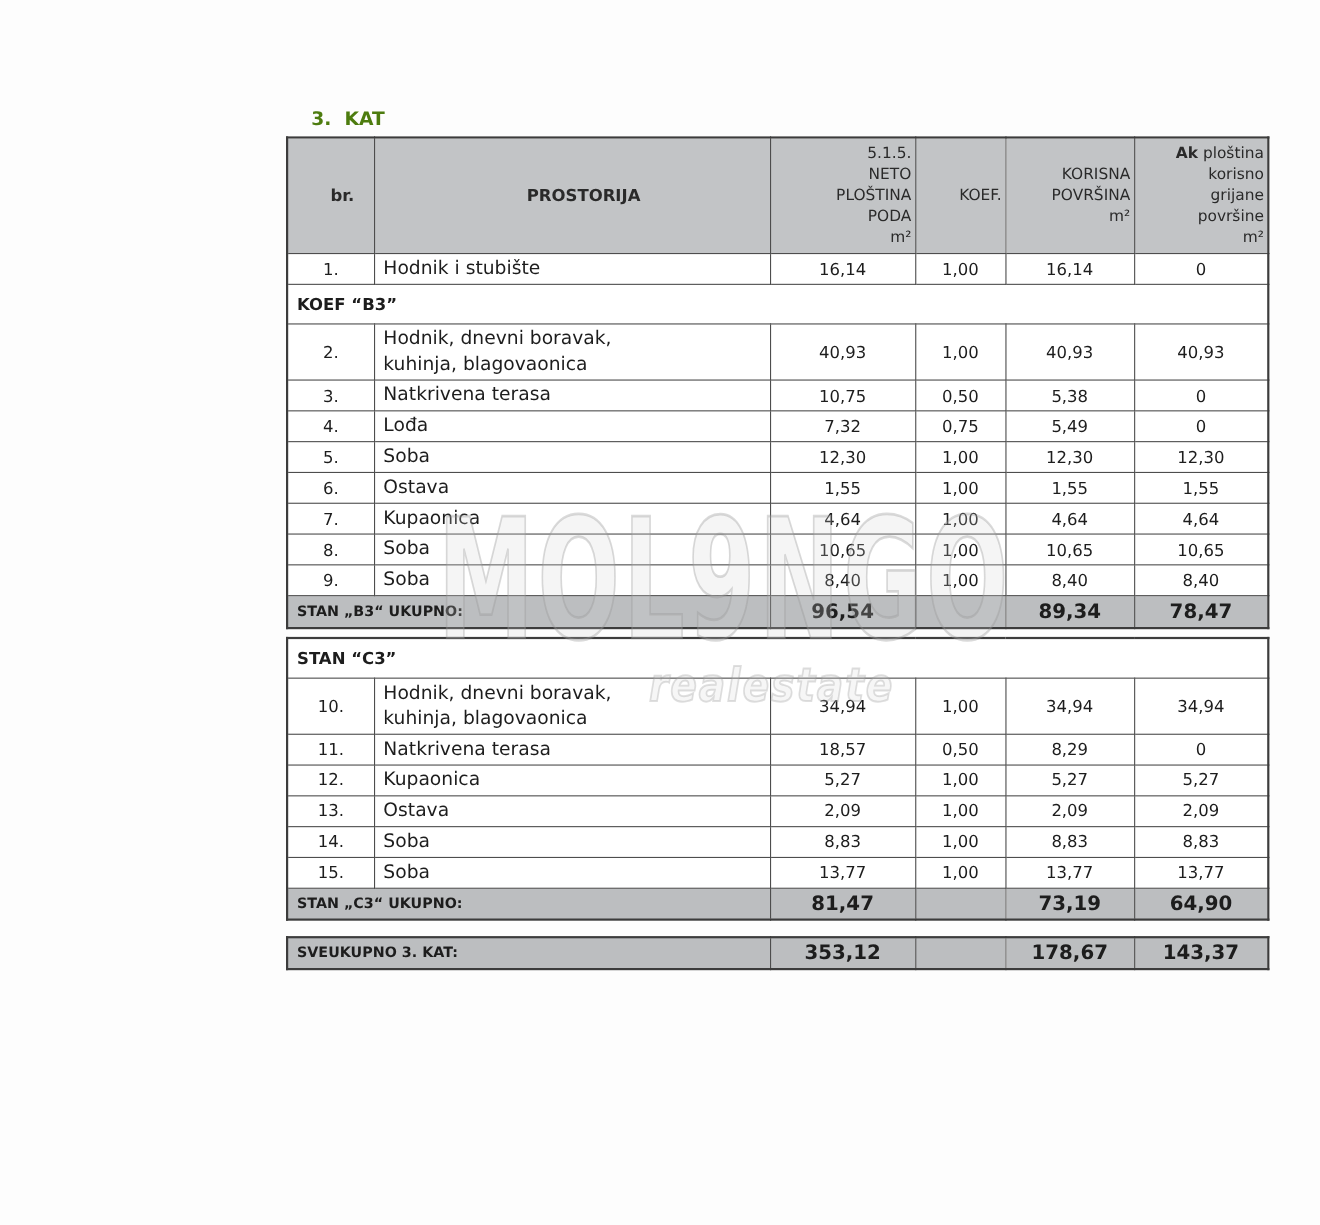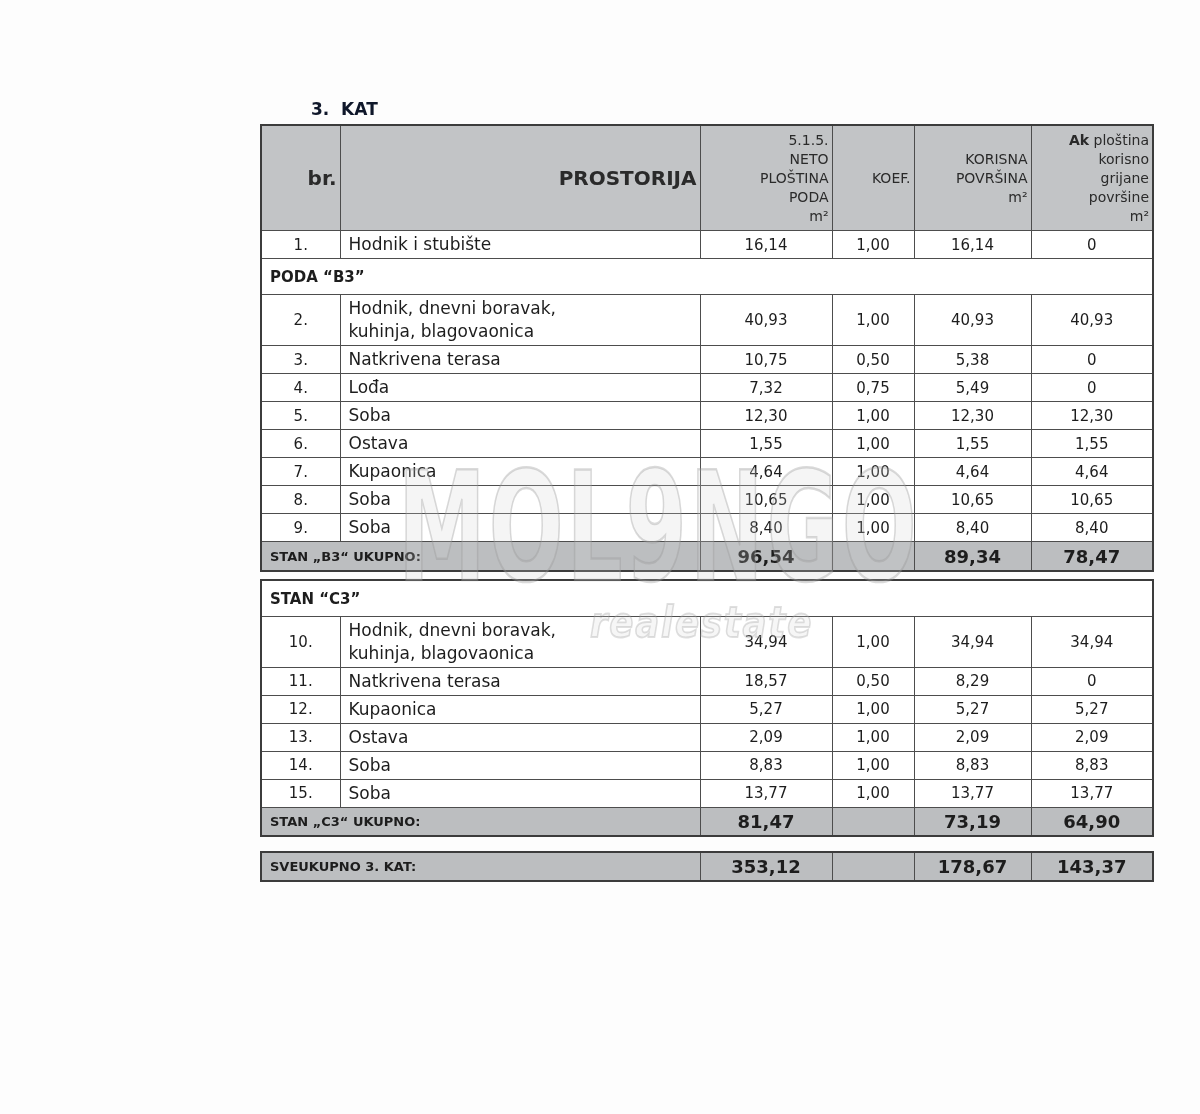--- a/index.html
+++ b/index.html
@@ -7,22 +7,21 @@
     position:relative;
     width:1200px; height:1114px;
     background:#fdfdfd;
     font-family:"DejaVu Sans", sans-serif;
     color:#1d1d1d;
     overflow:hidden;
   }
   .title {
     position:absolute; left:283px; top:99px;
     font-size:17px; font-weight:bold; white-space:pre;
-    color:#0f172a;
-    margin-left:28px;
+    color:#4d7c0f;
   }
   table.tbl {
     border-collapse:collapse;
     table-layout:fixed;
     width:892px;
     border:2px solid #3c3c3c;
     background:#ffffff;
   }
   .tbl td, .tbl th { border:1px solid #4d4d4d; overflow:hidden; }
   .t-a { position:absolute; left:260px; top:124px; }
@@ -31,22 +30,22 @@
 
   
   th.hdr {
     background:#c2c4c6;
     font-size:14px; font-weight:normal;
     text-align:right; vertical-align:middle;
     padding:5px 3px; line-height:1.35;
     white-space:pre-line; color:#2a2a2a;
   }
   th.hdr-left {
-    text-align:right; padding-left:24px;
-    font-weight:bold; font-size:20px;
+    text-align:center; padding-left:24px;
+    font-weight:bold; font-size:15px;
   }
   .bold { font-weight:bold; }
 
   
   tr.item { height:28px; }
   tr.item-tall { height:46px; }
   td.cell-num { text-align:center; font-size:15px; padding:2px; }
   td.cell-name {
     text-align:left; font-size:17px;
     padding:2px 8px; line-height:1.35;
@@ -129,21 +128,21 @@
     </tr>
     <tr class="item">
       <td class="cell-num">1.</td>
       <td class="cell-name">Hodnik i stubište</td>
       <td class="cell-val">16,14</td>
       <td class="cell-val">1,00</td>
       <td class="cell-val">16,14</td>
       <td class="cell-val">0</td>
     </tr>
     <tr class="section">
-      <td colspan="6">PODA “B3”</td>
+      <td colspan="6">KOEF “B3”</td>
     </tr>
     <tr class="item item-tall">
       <td class="cell-num">2.</td>
       <td class="cell-name">Hodnik, dnevni boravak,
 kuhinja, blagovaonica</td>
       <td class="cell-val">40,93</td>
       <td class="cell-val">1,00</td>
       <td class="cell-val">40,93</td>
       <td class="cell-val">40,93</td>
     </tr>

